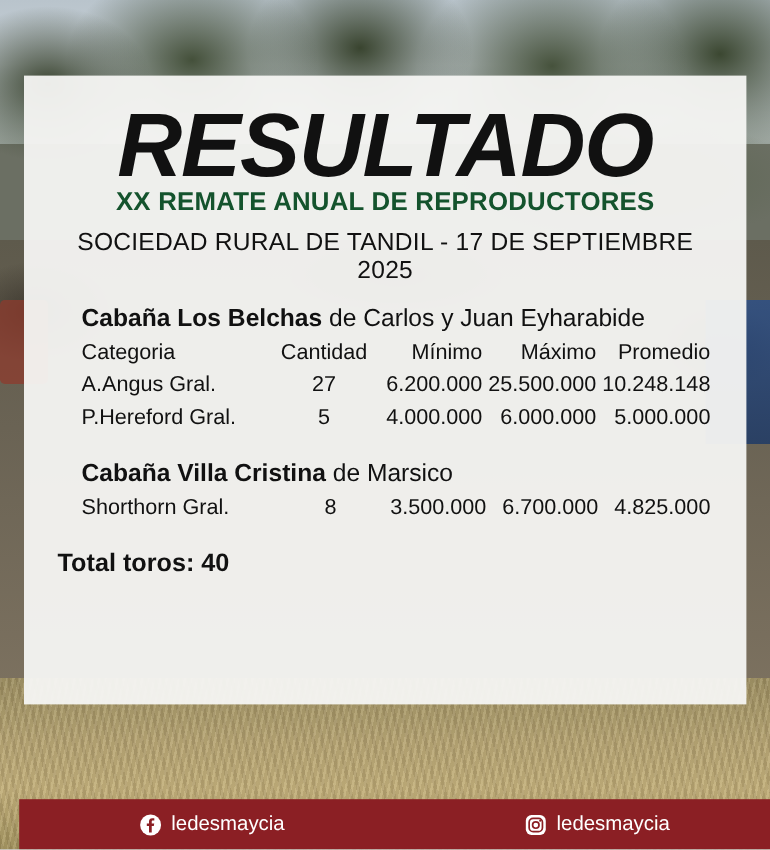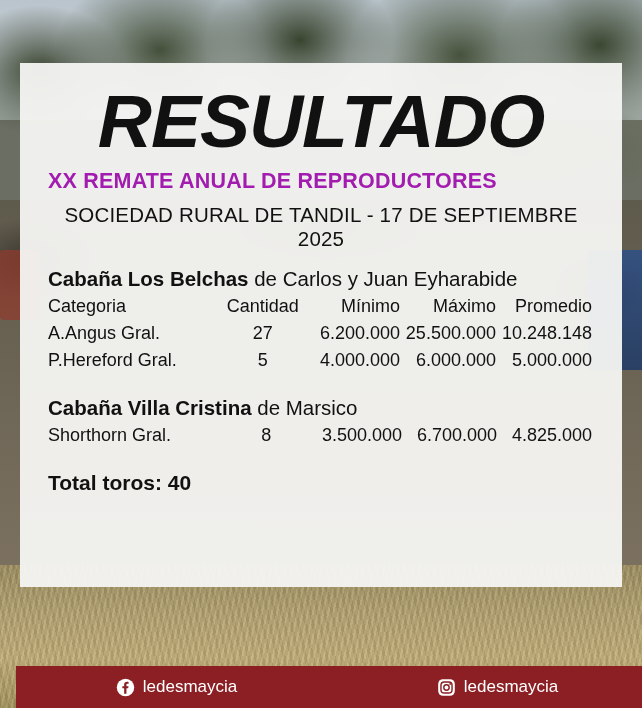--- a/index.html
+++ b/index.html
@@ -74,33 +74,34 @@
     letter-spacing: -1px;
     text-align: center;
     line-height: .92;
     color: #111;
     margin-top: 2px;
     font-style: italic;
   }
   .subtitle {
     font-size: 21.5px;
     font-weight: bold;
-    color: #a21caf;
-    margin-top: 13px;
+    text-align: center;
+    color: #14532d;
+    margin-top: 0;
     letter-spacing: .2px;
   }
   .subtitle2 {
     font-size: 20.5px;
     text-align: center;
     color: #111;
     margin-top: 9px;
     letter-spacing: .2px;
   }
 
-  .section { margin-top: 16px; }
+  .section { margin-top: 16px; margin-left: 20px; }
   .section.second { margin-top: 22px; }
   .farm {
     font-size: 20.5px;
     color: #111;
     margin-bottom: 2px;
   }
   .farm b { font-weight: bold; }
 
   table { width: 100%; border-collapse: collapse; }
   th, td {

